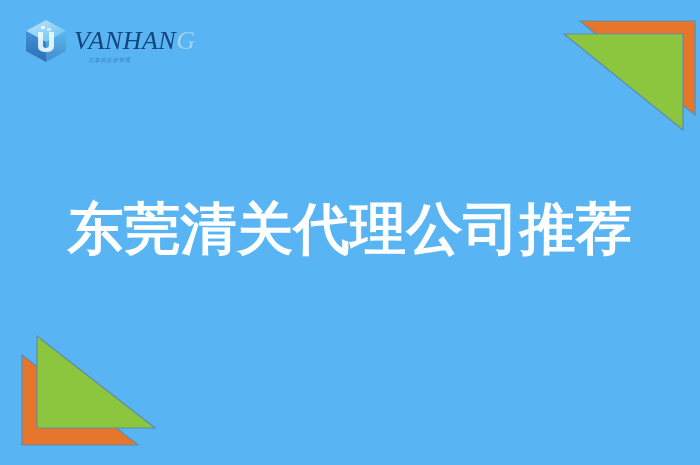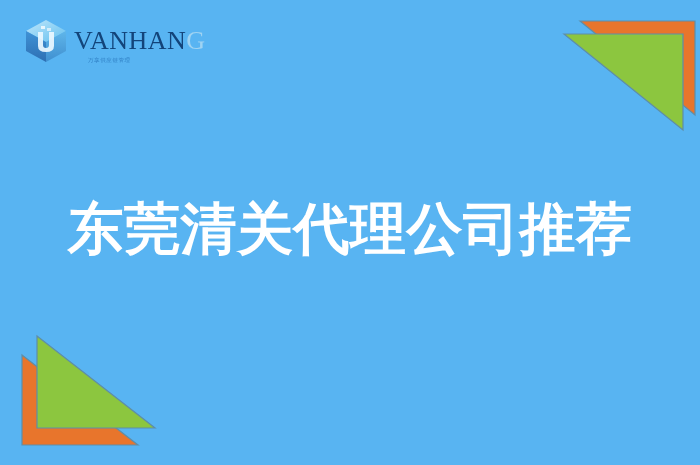--- a/index.html
+++ b/index.html
@@ -26,20 +26,21 @@
   #tri-bl { bottom: 0; left: 0; width: 170px; height: 140px; }
 
   
   #logo {
     position: absolute;
     left: 24px;
     top: 16px;
     display: flex;
     align-items: center;
     height: 50px;
+    font-style: italic;
   }
   #logo-mark {
     width: 44px;
     height: 46px;
     flex: 0 0 auto;
     margin-right: 6px;
   }
   #logo-text-wrap {
     position: relative;
     height: 40px;

